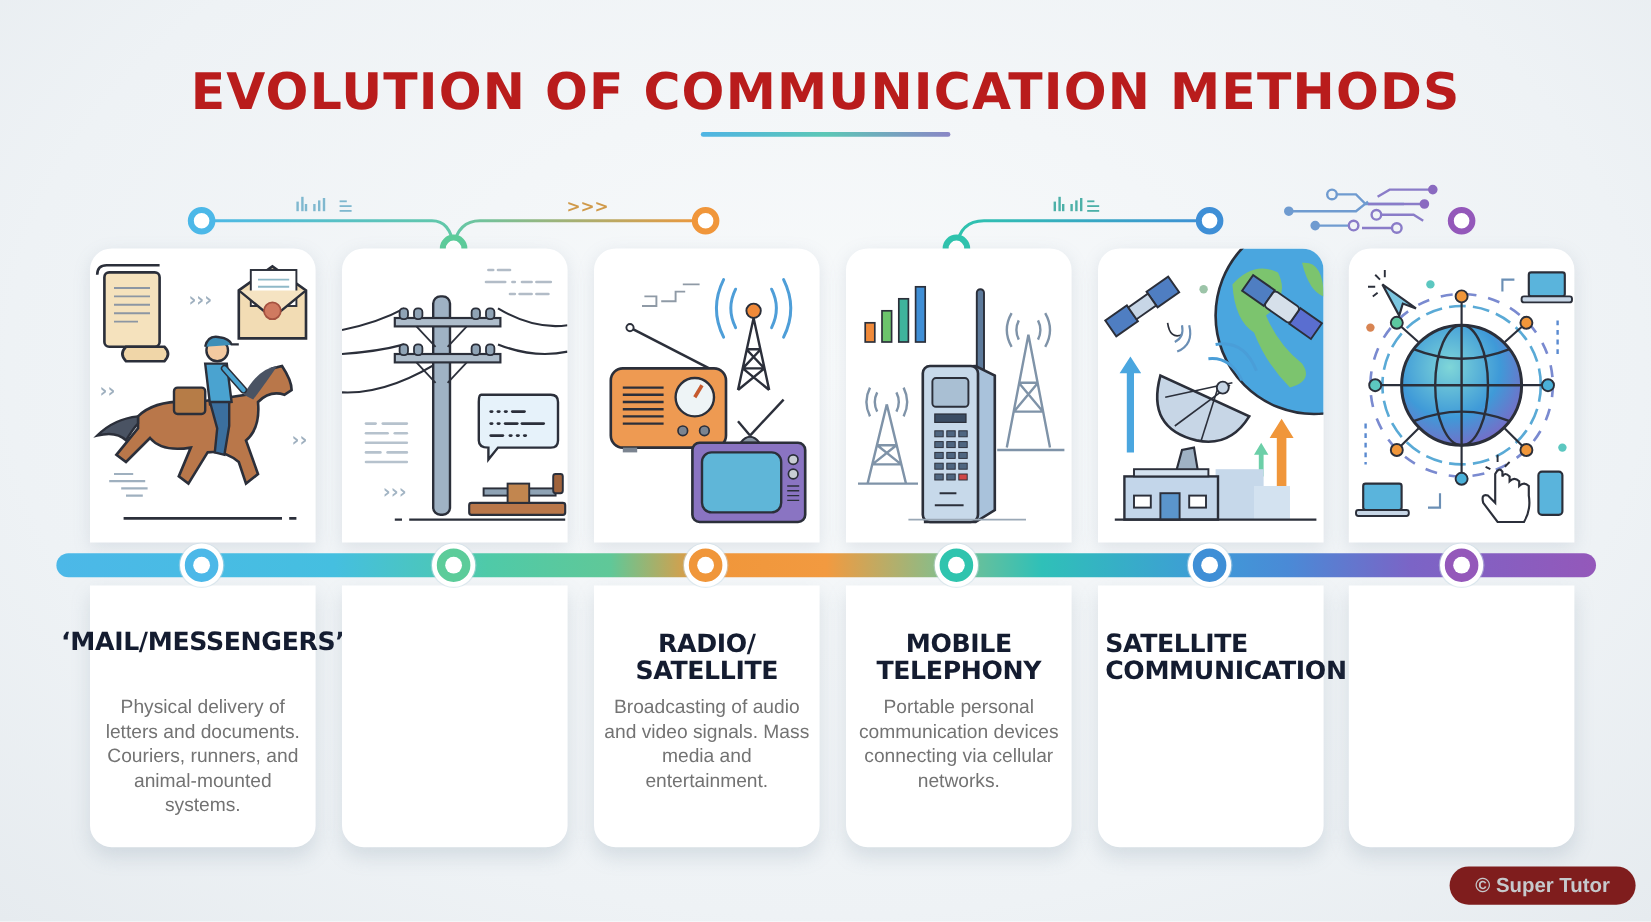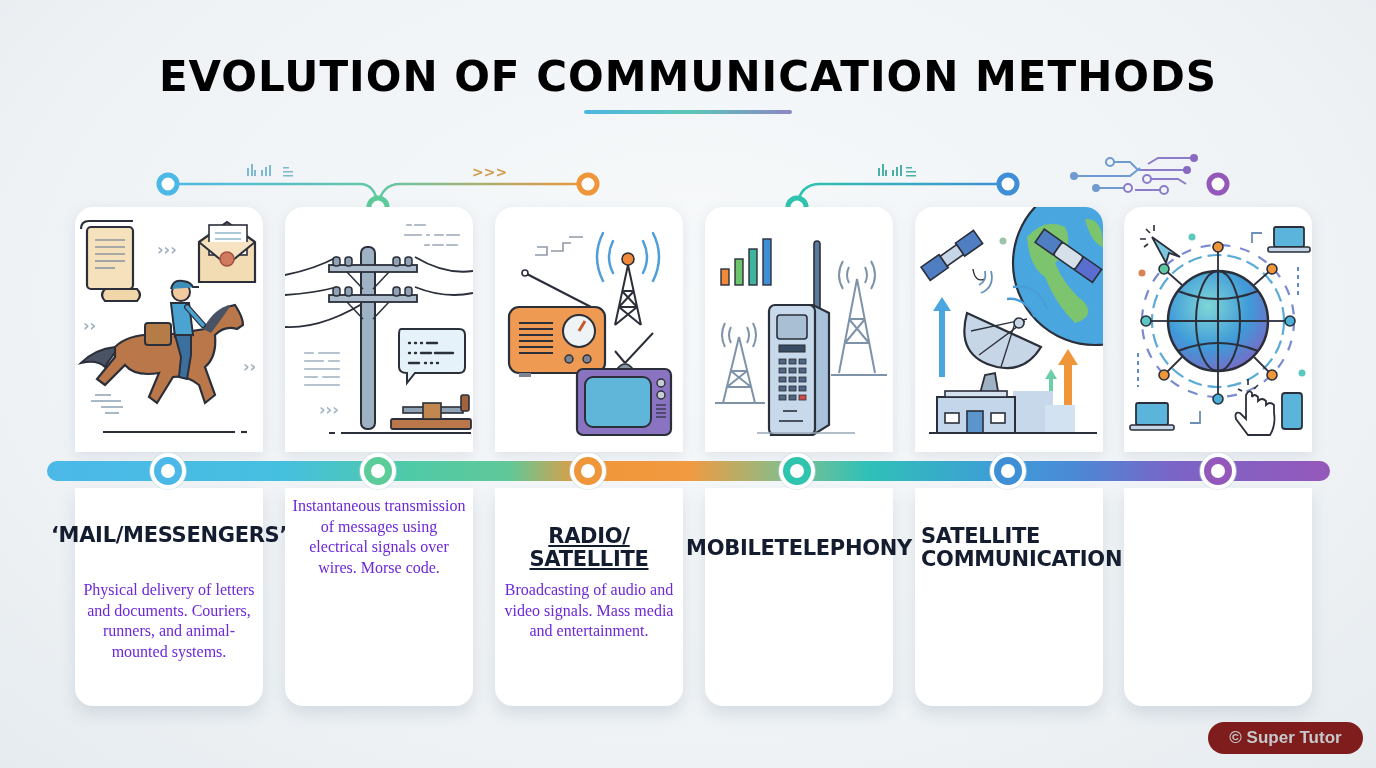--- a/index.html
+++ b/index.html
@@ -6,21 +6,21 @@
   html, body { width: 1376px; height: 768px; overflow: hidden; }
   body {
     font-family: "Liberation Sans", sans-serif;
     background: radial-gradient(ellipse at 50% 40%, #f8fafb 0%, #eef2f5 70%, #e6ebef 100%);
     position: relative;
     color: #172033;
   }
   .title {
     position: absolute; left: 0; top: 52px; width: 1376px; text-align: center;
     font-family: "DejaVu Sans", sans-serif; font-weight: bold; font-size: 42px;
-    letter-spacing: 1px; color: #000000;
+    letter-spacing: 1px; color: #b91c1c;
   }
   .title-underline {
     position: absolute; left: 584px; top: 110px; width: 208px; height: 4px; border-radius: 2px;
     background: linear-gradient(90deg, #4fb4e4, #5cc7b6 50%, #8a86c6);
   }
   .top-connectors { position: absolute; left: 0; top: 140px; width: 1376px; height: 80px; }
   .card-top {
     position: absolute; top: 207px; width: 188px; height: 245px;
     background: #fff; border-radius: 18px 18px 0 0;
     box-shadow: 0 4px 14px rgba(120,140,160,0.18);
@@ -33,22 +33,22 @@
     text-align: center; padding: 0 6px;
   }
   .card-top svg { width: 188px; height: 245px; display: block; }
   .card-title {
     margin-top: 36px; height: 48px;
     font-family: "DejaVu Sans", sans-serif; font-weight: bold; font-size: 21px;
     line-height: 23px; color: #141c30; letter-spacing: -0.3px;
     display: flex; align-items: flex-start; justify-content: center;
   }
   .card-desc {
-    margin-top: 8px; font-family: Liberation Serif, serif; font-size: 16px;
-    line-height: 20.5px; color: #6d28d9;
+    margin-top: 8px; font-family: Liberation Sans, sans-serif; font-size: 16px;
+    line-height: 20.5px; color: #737373;
   }
   .timeline-bar {
     position: absolute; left: 47px; top: 461px; width: 1283px; height: 20px; border-radius: 10px;
     background: linear-gradient(90deg, #4cb8e8 0%, #45bfe0 18%, #4fcaa8 28%, #60c898 36%, #f0963a 42%, #f29a40 50%, #7ec090 58%, #2fc0b8 64%, #3f9ad8 75%, #4a8ad6 80%, #7b64c6 88%, #9458ba 100%);
   }
   .node {
     position: absolute; top: 453px; width: 36px; height: 36px; border-radius: 50%;
     border: 4px solid #ffffff; display: flex; align-items: center; justify-content: center;
     box-shadow: 0 0 0 1px rgba(200,220,230,0.5);
   }
@@ -275,21 +275,20 @@
 
     <rect x="106" y="212" width="80" height="10" rx="2" fill="#b9774a" stroke="#2b2f3a" stroke-width="1.8"></rect>
     <rect x="118" y="200" width="60" height="6" fill="#8fa3b5" stroke="#2b2f3a" stroke-width="1.6"></rect>
     <rect x="138" y="196" width="18" height="16" fill="#c2864f" stroke="#2b2f3a" stroke-width="1.6"></rect>
     <rect x="176" y="188" width="8" height="16" rx="2" fill="#a0633c" stroke="#2b2f3a" stroke-width="1.6"></rect>
     <line x1="44" y1="226" x2="50" y2="226" stroke="#2b2f3a" stroke-width="2"></line>
     <line x1="56" y1="226" x2="186" y2="226" stroke="#2b2f3a" stroke-width="2"></line>
   </svg>
 </div>
 <div class="card-bottom" style="left:285px;">
-  <div class="card-desc">Instantaneous transmission of messages using electrical signals over wires. Morse code.</div>
 </div>
 
 <div class="card-top" style="left:495px;">
   <svg viewBox="0 0 188 245">
     <g stroke="#8f9aa6" stroke-width="1.6">
         <path d="M42 40 L52 40 L52 48 L40 48 M56 44 L68 44 L68 36 L76 36 M74 30 L88 30" fill="none"></path>
       </g>
 
     <g fill="none" stroke="#4e9ed8" stroke-width="2.5" stroke-linecap="round">
       <path d="M118 34 Q110 50 118 66"></path>
@@ -328,21 +327,21 @@
     <circle cx="166" cy="188" r="4" fill="#c8cdd4" stroke="#2b2f3a" stroke-width="1.4"></circle>
     <g stroke="#2b2f3a" stroke-width="1.2">
         <line x1="161" y1="198" x2="171" y2="198"></line>
         <line x1="161" y1="202" x2="171" y2="202"></line>
         <line x1="161" y1="206" x2="171" y2="206"></line>
         <line x1="161" y1="210" x2="171" y2="210"></line>
       </g>
   </svg>
 </div>
 <div class="card-bottom" style="left:495px;">
-  <div class="card-title" style="flex-direction:column;align-items:center;text-decoration:underline;">
+  <div class="card-title" style="flex-direction:column;align-items:center;">
     <span>RADIO/</span>
     <span>SATELLITE</span>
   </div>
   <div class="card-desc">Broadcasting of audio and video signals. Mass media and entertainment.</div>
 </div>
 
 <div class="card-top" style="left:705px;">
   <svg viewBox="0 0 188 245">
 
     <rect x="16" y="62" width="8" height="16" fill="#f08a3a" stroke="#2b2f3a" stroke-width="1.4"></rect>
@@ -380,24 +379,25 @@
       <rect x="74" y="188" width="7" height="5"></rect>
         <rect x="84" y="188" width="7" height="5"></rect>
         <rect x="94" y="188" width="7" height="5" fill="#d04848"></rect>
     </g>
     <line x1="78" y1="204" x2="92" y2="204" stroke="#2b2f3a" stroke-width="1.6"></line>
     <line x1="74" y1="214" x2="98" y2="214" stroke="#2b2f3a" stroke-width="1.6"></line>
     <line x1="52" y1="226" x2="150" y2="226" stroke="#9aa8b6" stroke-width="1.6"></line>
   </svg>
 </div>
 <div class="card-bottom" style="left:705px;">
-  <div class="card-title" style="flex-direction:row;align-items:center;">
+  <div class="card-title" style="flex-direction:column;align-items:center;">
     <span>MOBILE</span>
     <span>TELEPHONY</span>
   </div>
+  <div class="card-desc">Portable personal communication devices connecting via cellular networks.</div>
 </div>
 
 <div class="card-top" style="left:915px;">
   <svg viewBox="0 0 188 245">
 
     <circle cx="180" cy="56" r="82" fill="#4aa6df" stroke="#2b2f3a" stroke-width="2.2"></circle>
     <path d="M112 30 Q130 10 150 20 Q160 40 140 56 Q150 80 170 96 Q180 110 160 116 Q140 96 130 70 Q114 60 112 30Z" fill="#7cc46e"></path>
     <path d="M170 12 Q188 10 188 40 Q176 36 170 12Z" fill="#7cc46e"></path>
 
     <g transform="rotate(-35 38 50)">

